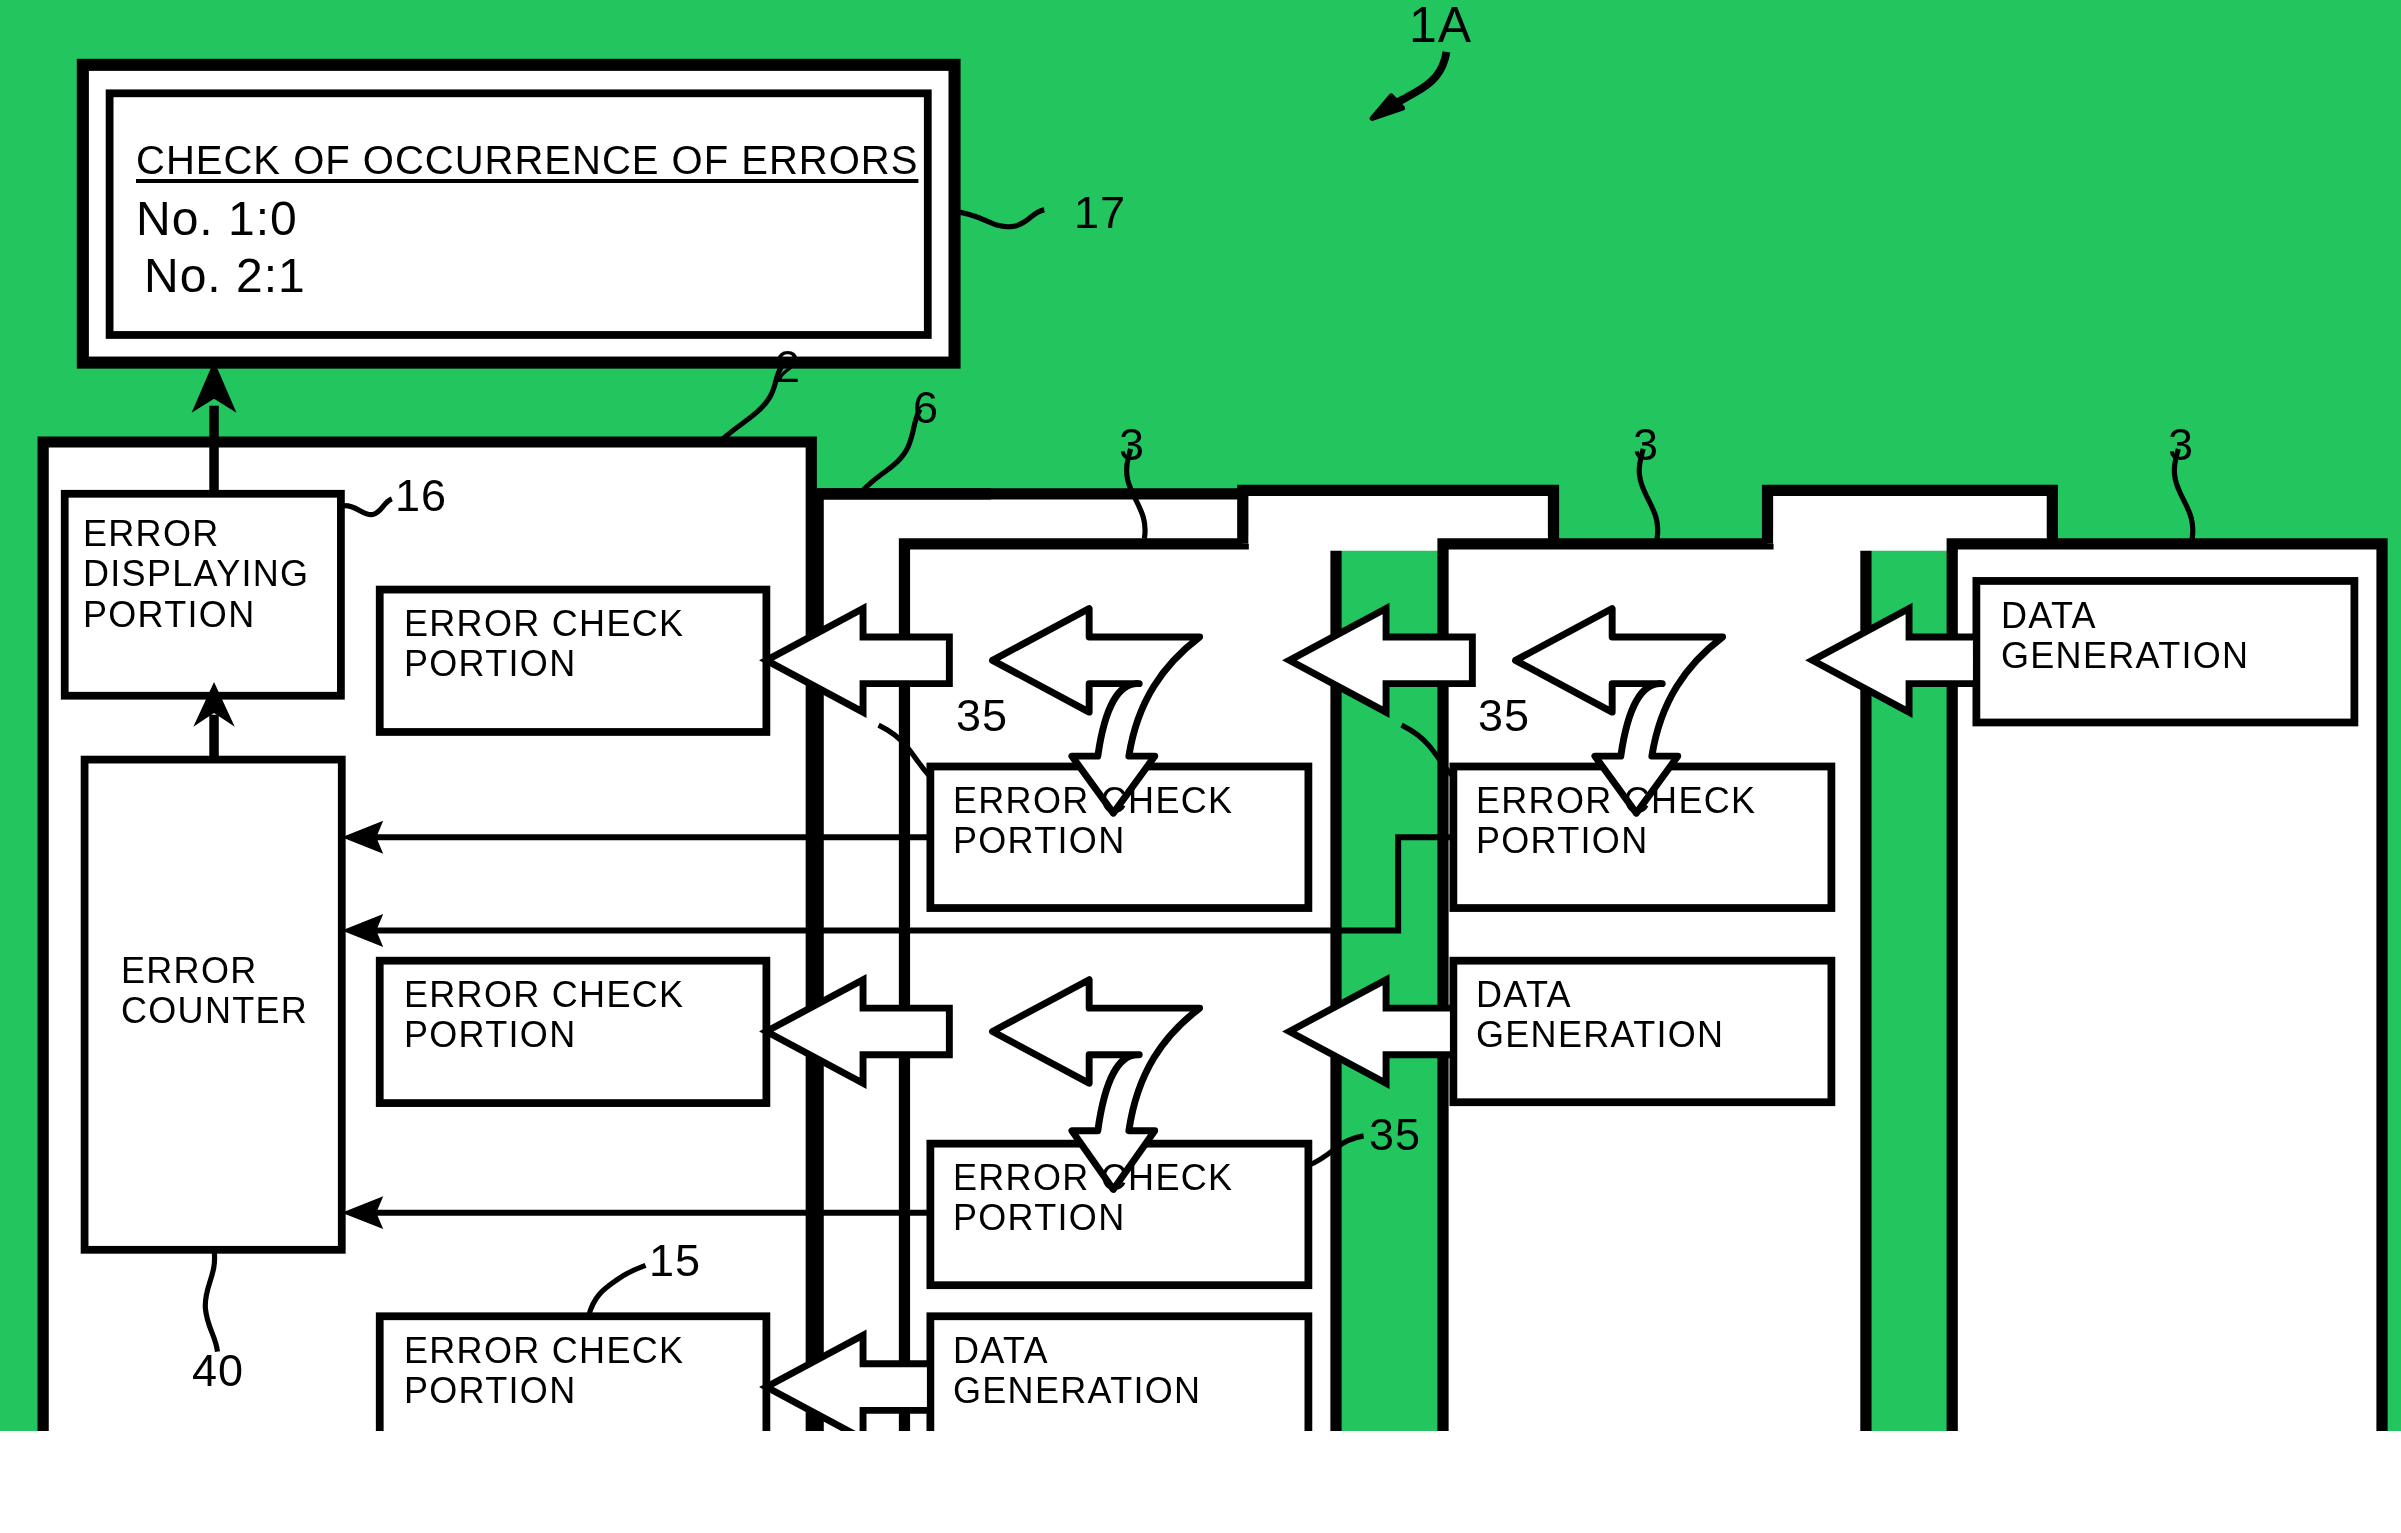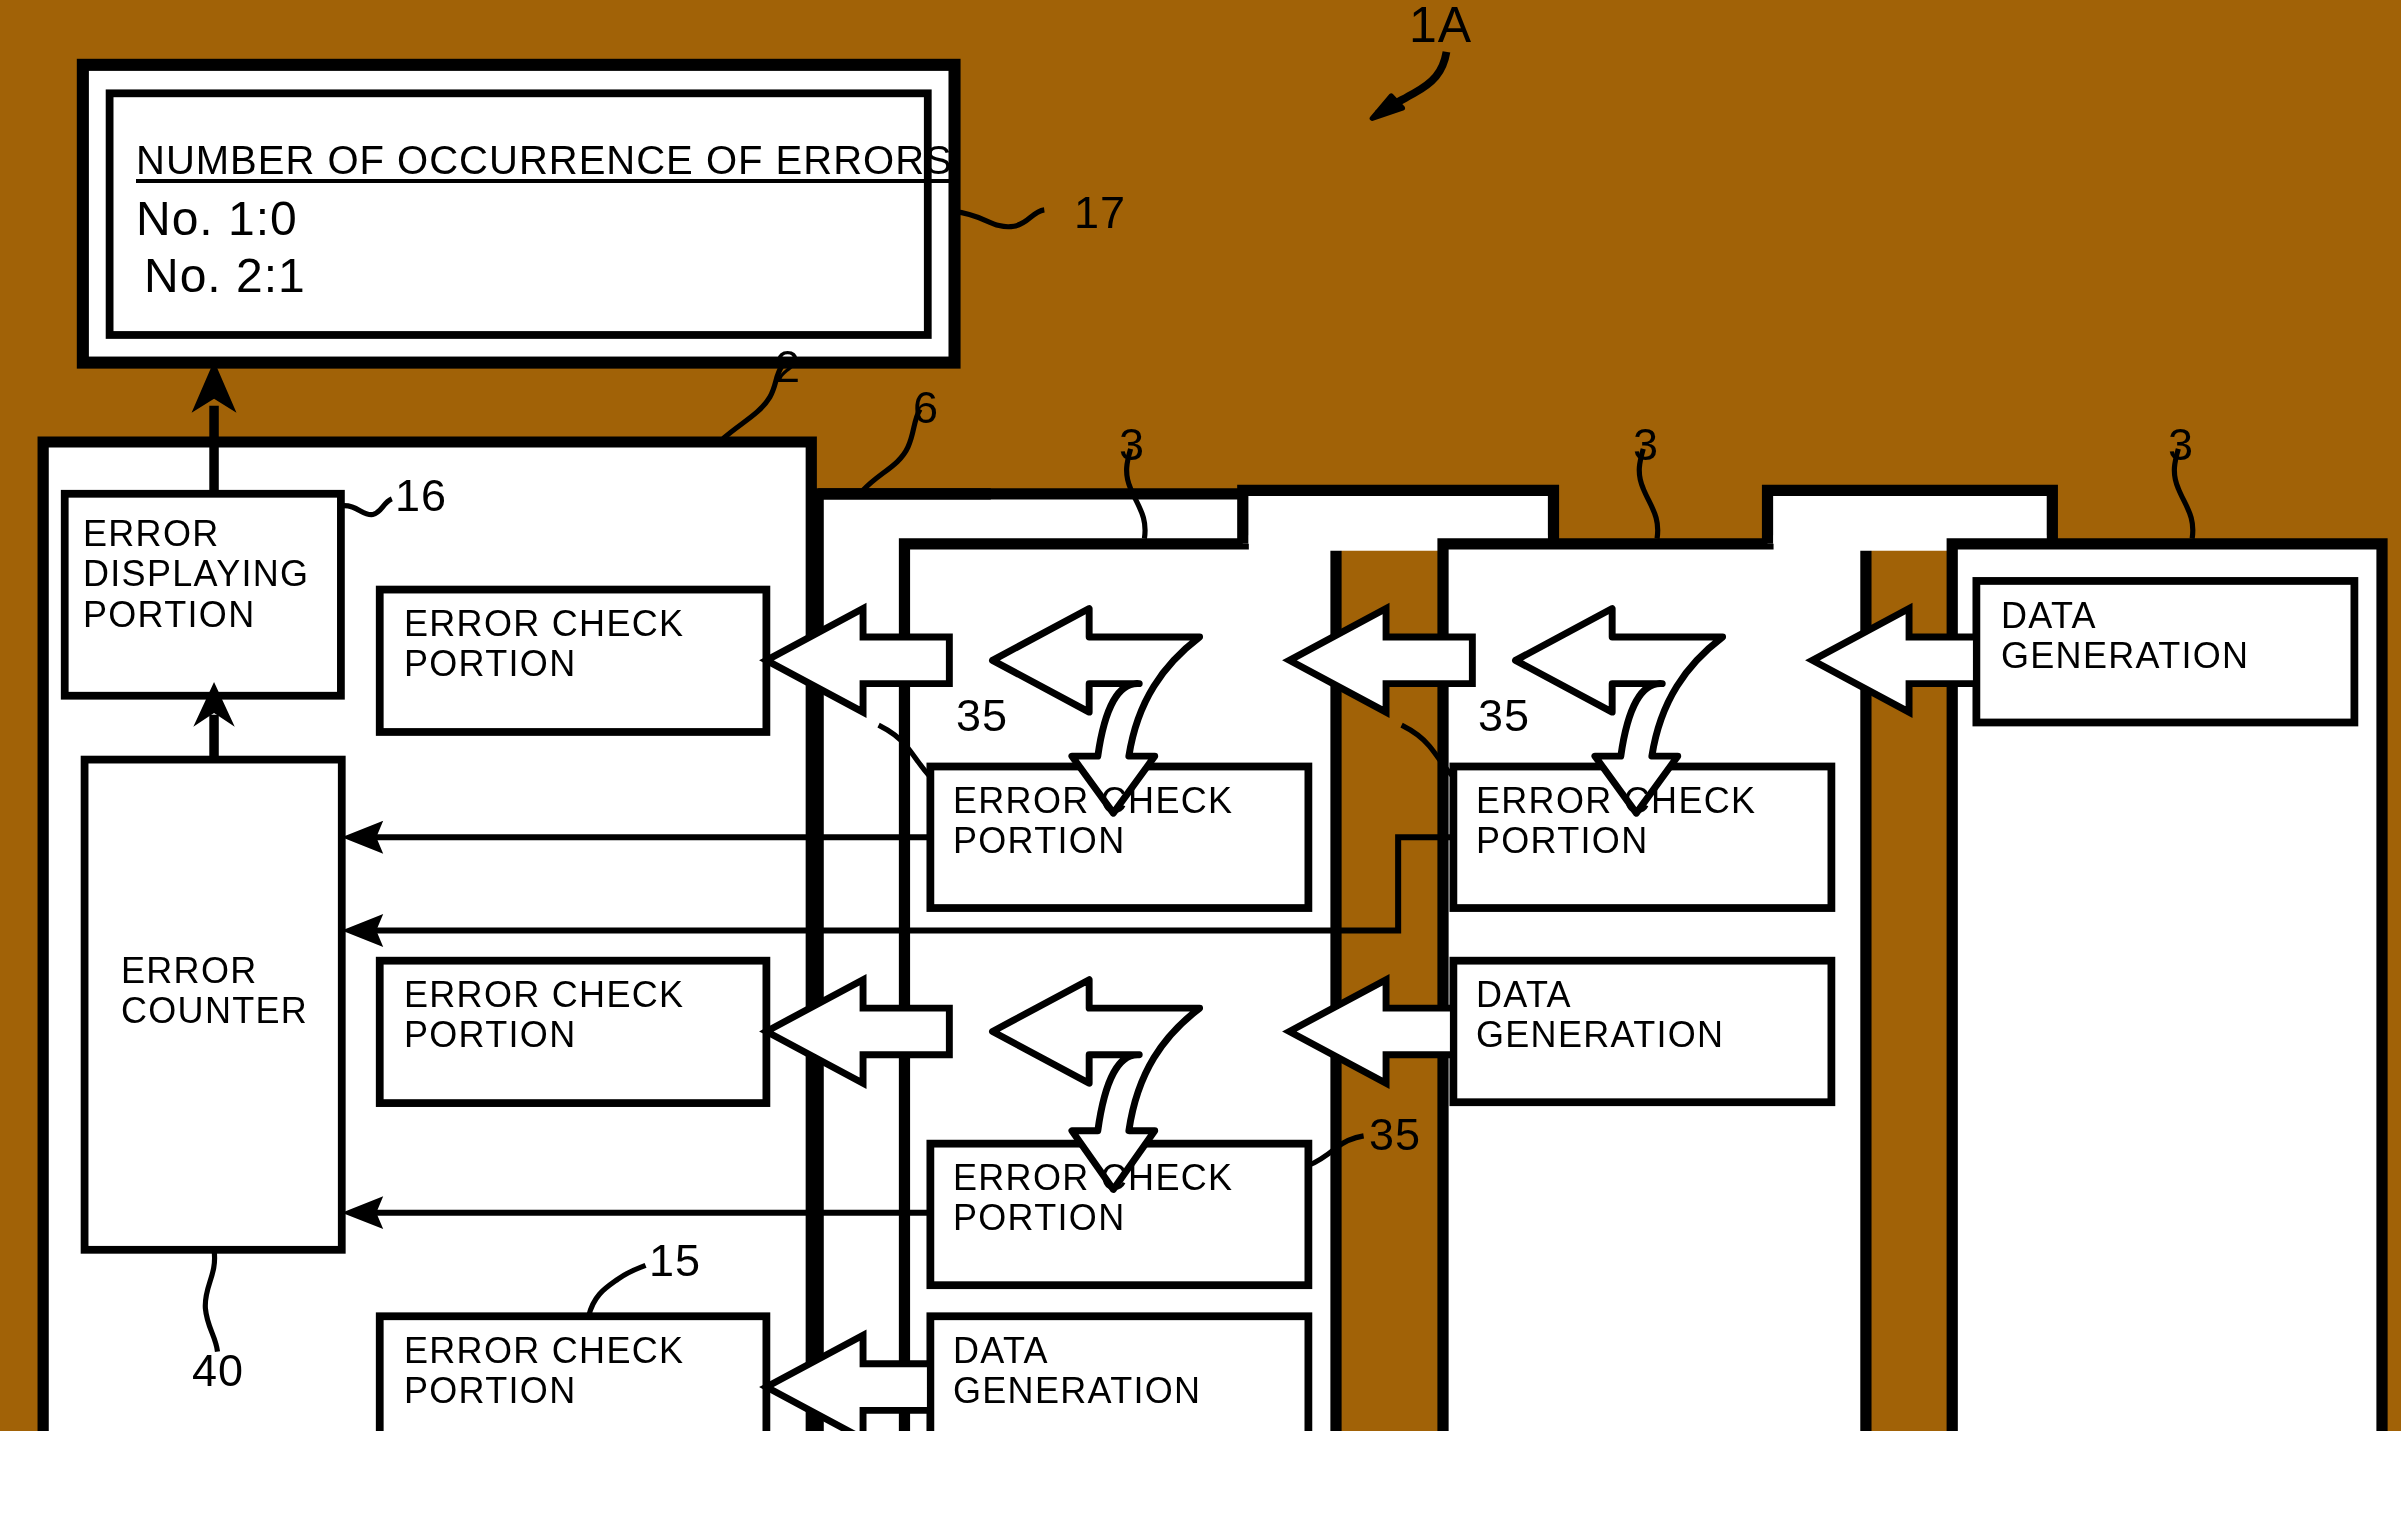--- a/index.html
+++ b/index.html
@@ -4,21 +4,21 @@
 <style>
   html,body{margin:0;padding:0;background:#fff;}
   body{
     font-family:"Liberation Sans", sans-serif;
     color:#000;
   }
   #stage{
     position:relative;
     width:2401px;
     height:1431px;
-    background:#a16207;
+    background:#22c55e;
     overflow:hidden;
     text-decoration:underline;
   }
   svg#canvas{
     position:absolute;
     left:0; top:0;
     width:2401px;
     height:1533px;
   }
   .lbl{
@@ -243,21 +243,21 @@
     </g>
 
     <g>
       <path d="M888 1607 L 1000 1547 L 1000 1580 L 1078 1580 L 1078 1634 L 1000 1634 L 1000 1667 Z" fill="#fff" stroke="#000" stroke-width="8"></path>
     </g>
 
   </svg>
 
   <div class="lbl ref" style="left:1409px; top:-3.5px; font-size:50px;">1A</div>
 
-  <div class="lbl display-title" style="left:136px; top:138px;">NUMBER OF OCCURRENCE OF ERRORS</div>
+  <div class="lbl display-title" style="left:136px; top:138px;">CHECK OF OCCURRENCE OF ERRORS</div>
   <div class="lbl display-line" style="left:136px; top:192px;">No. 1:0</div>
   <div class="lbl display-line" style="left:136px; top:249px;margin-left:8px;">No. 2:1</div>
   <div class="lbl ref" style="left:1046px; top:188px;margin-left:28px;">17</div>
 
   <div class="lbl ref" style="left:775px; top:342px;">2</div>
   <div class="lbl ref" style="left:913px; top:383px;">6</div>
   <div class="lbl ref" style="left:1119px; top:420px;">3</div>
   <div class="lbl ref" style="left:1633px; top:420px;">3</div>
   <div class="lbl ref" style="left:2168px; top:420px;">3</div>
 

